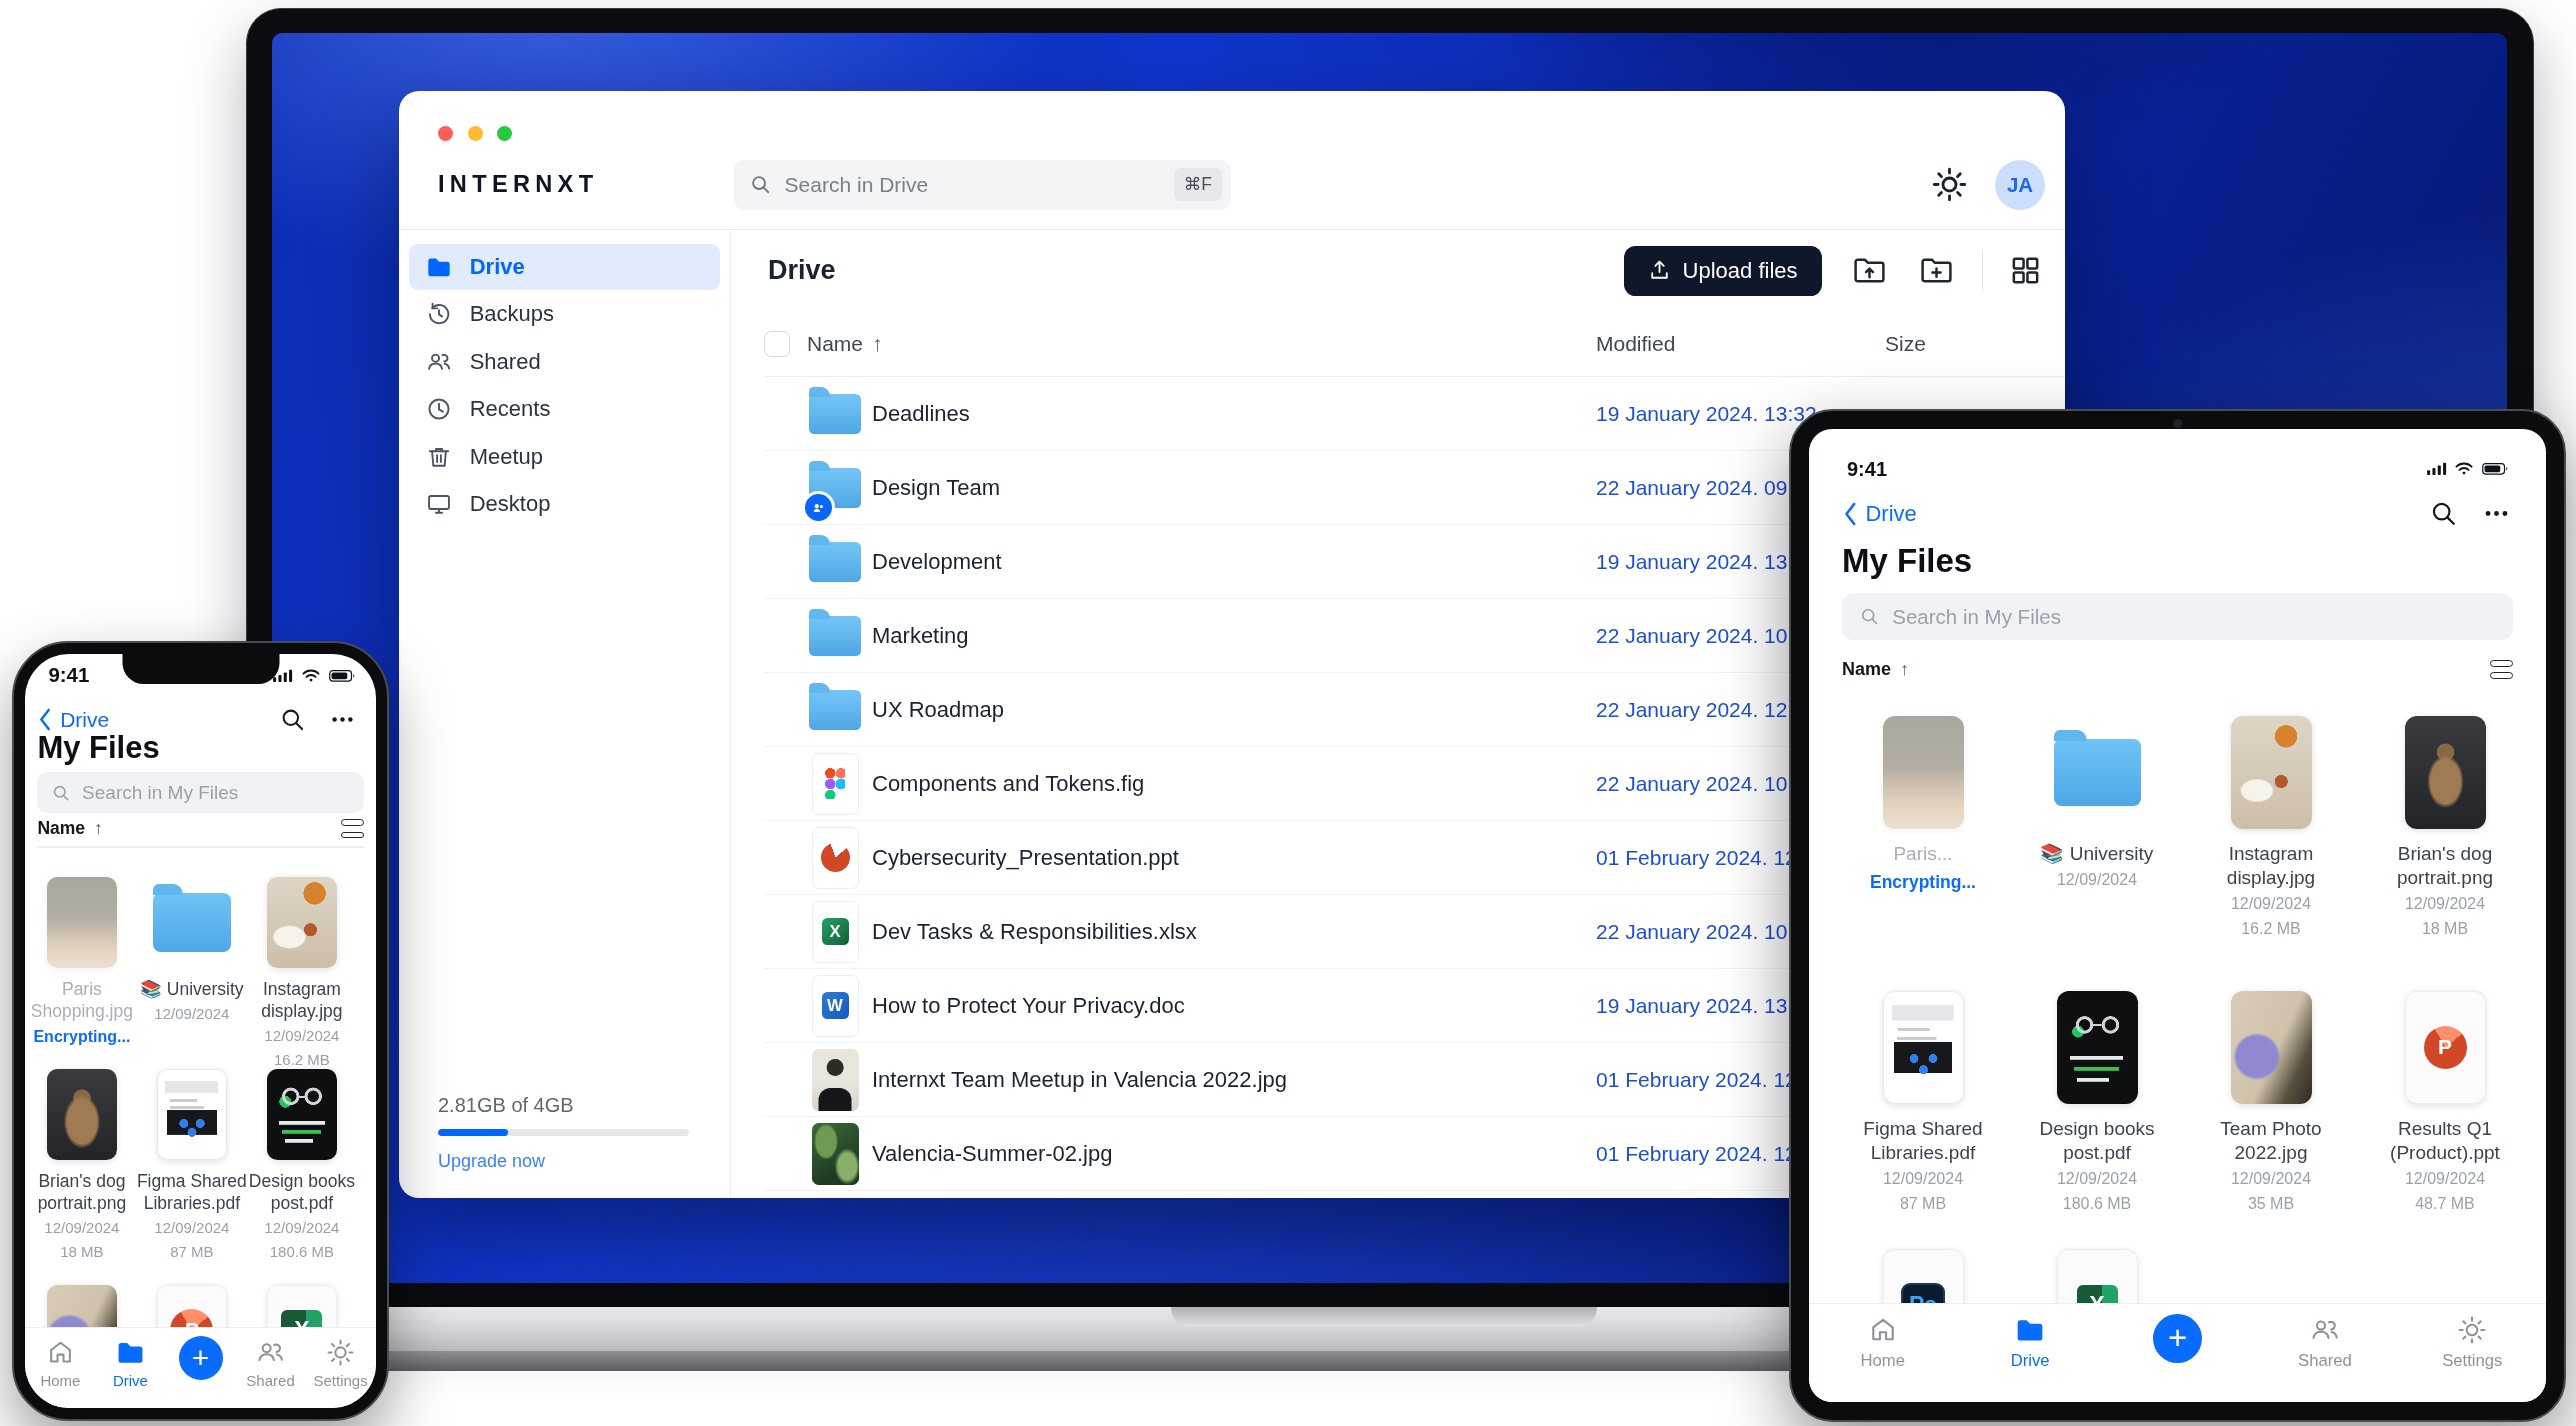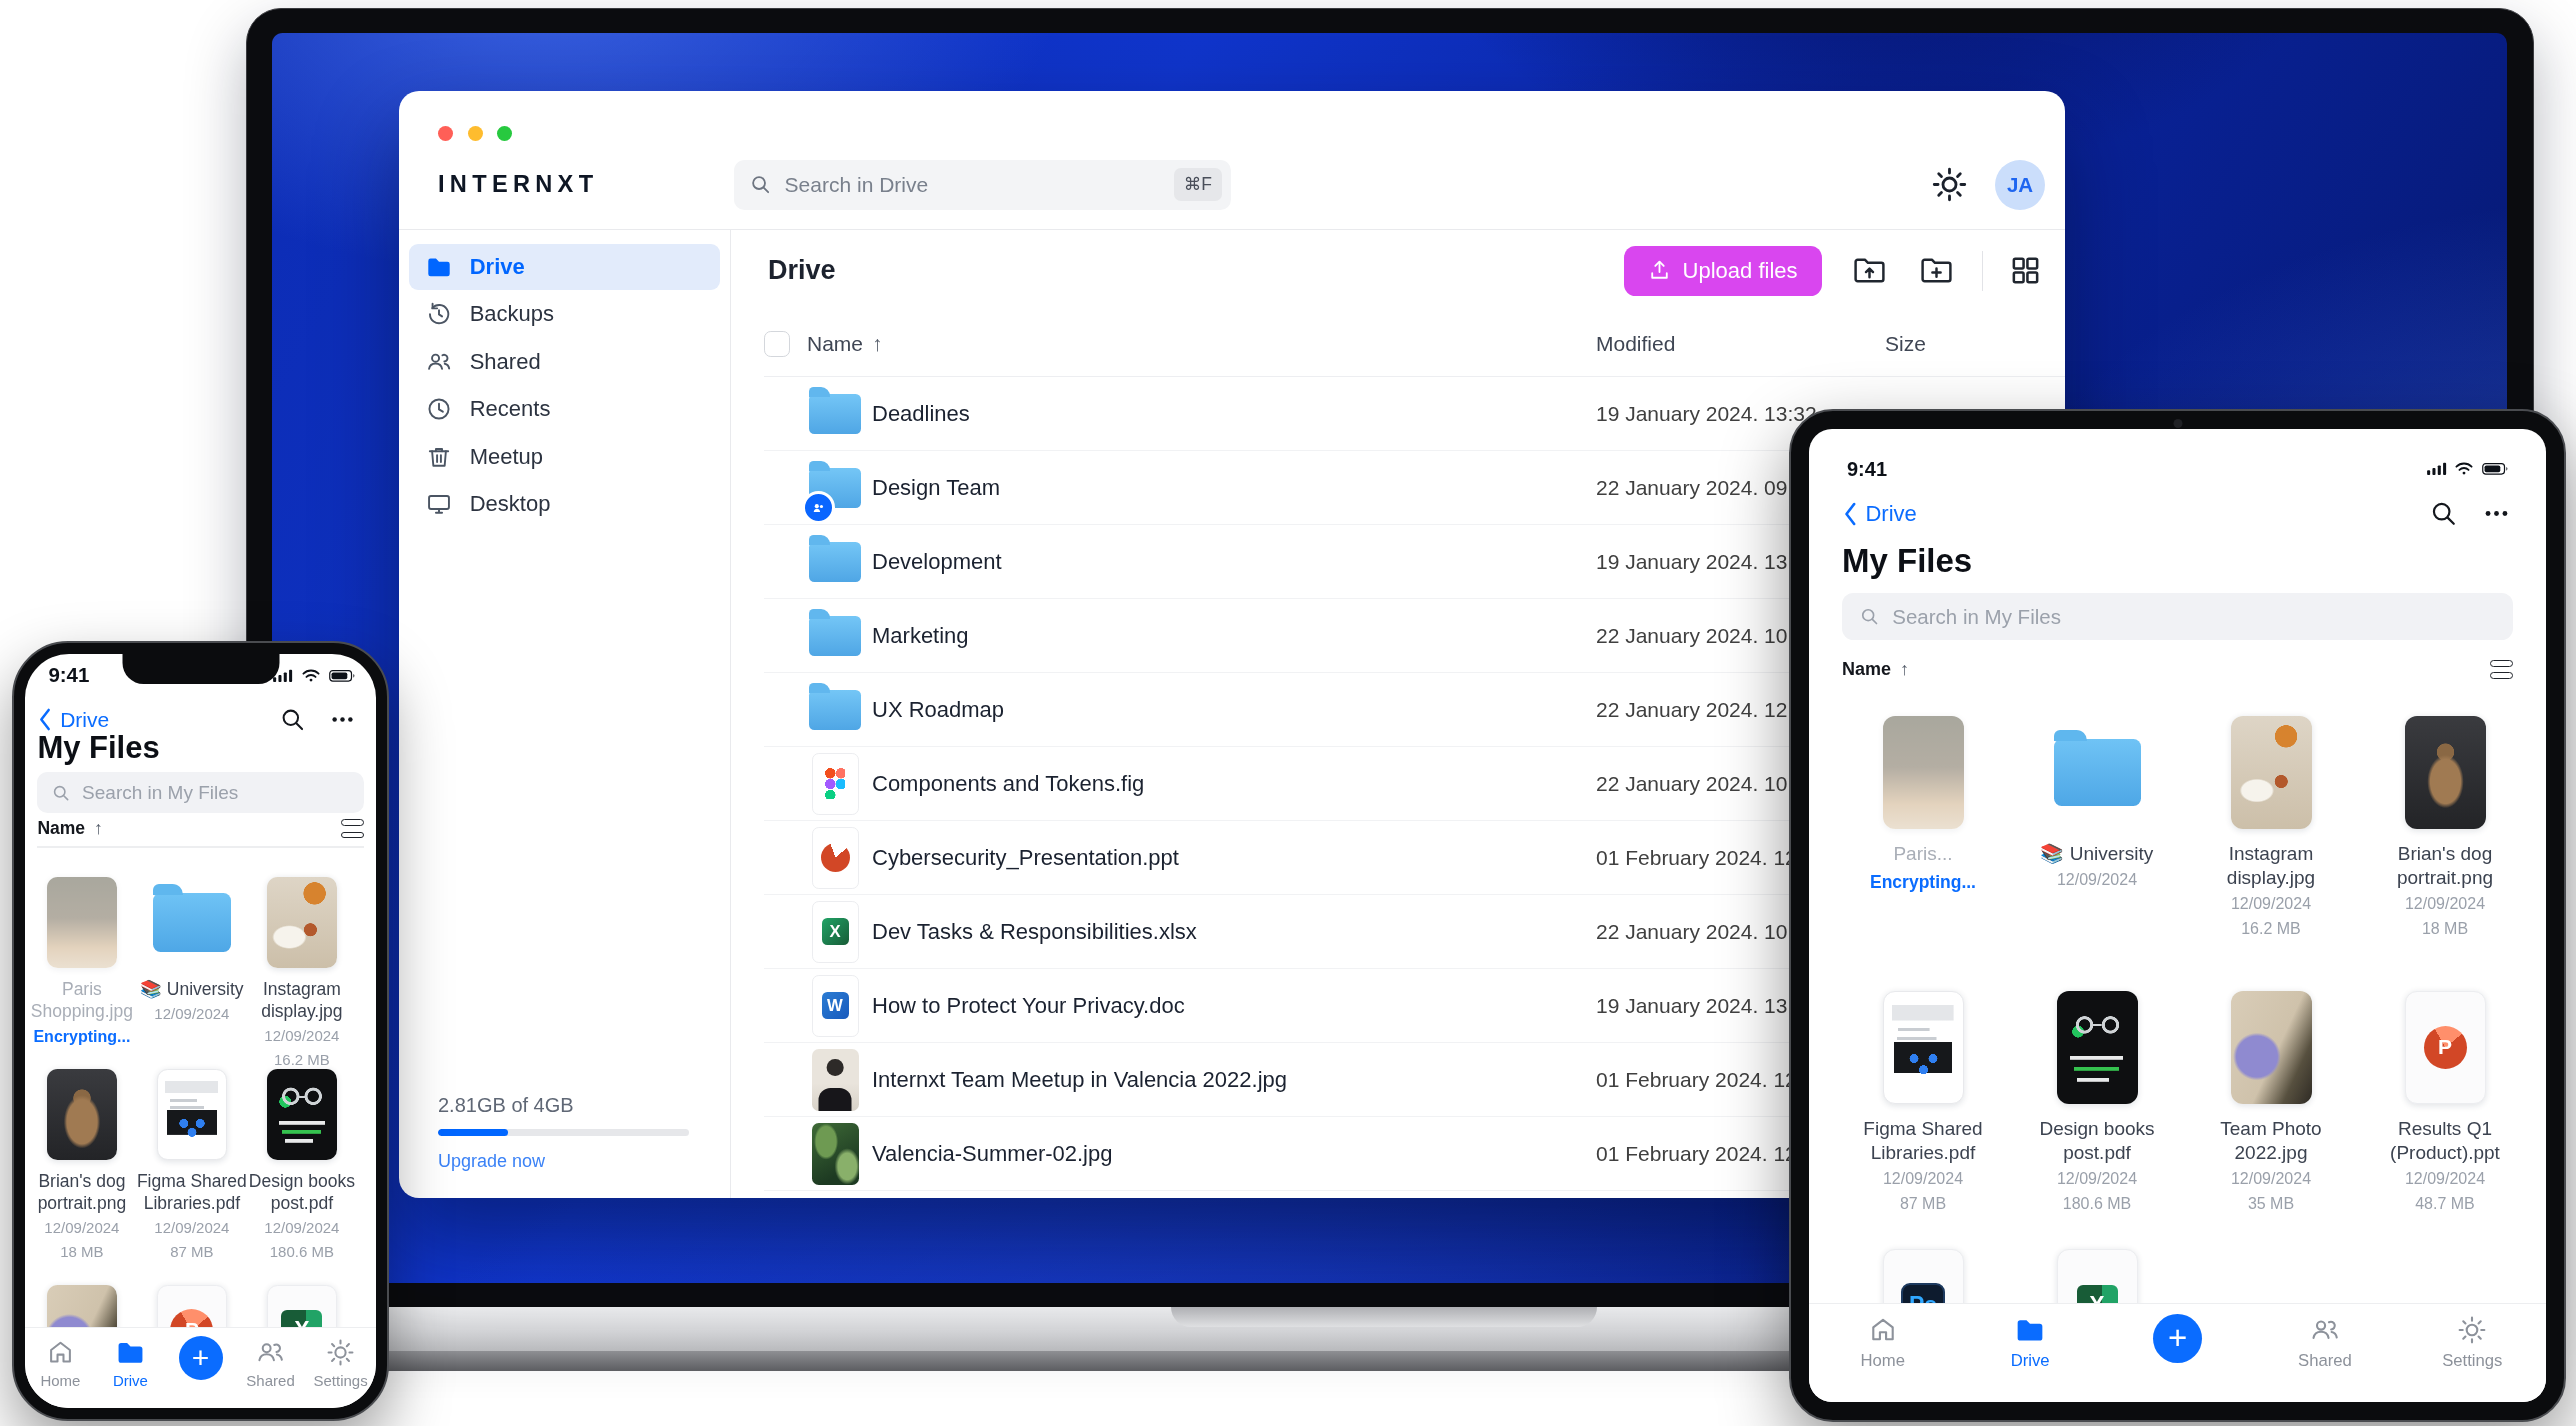--- a/index.html
+++ b/index.html
@@ -52,35 +52,35 @@
   .side-item.active{background:#E2EBFB;color:#0066FF;font-weight:600;}
   .storage{position:absolute;left:39px;bottom:26px;width:251px;}
   .storage-usage{font-size:20px;color:#5f6775;}
   .storage-track{margin-top:12px;width:251px;height:6.8px;border-radius:3.8px;background:#E6E7EA;overflow:hidden;}
   .storage-fill{height:100%;background:#0066FF;border-radius:3.8px;width:28%;}
   .upgrade{margin-top:15px;font-size:18px;color:#3b82f6;font-weight:500;}
 
   .main{flex:1;display:flex;flex-direction:column;min-width:0;}
   .content-header{height:81px;flex:0 0 auto;display:flex;align-items:center;padding:0 21px 0 37px;}
   .page-title{font-size:27px;font-weight:600;color:#1c222e;}
-  .upload-btn{margin-left:auto;height:50px;padding:0 24px;background:#d946ef;color:#fff;border-radius:11.4px;
+  .upload-btn{margin-left:auto;height:50px;padding:0 24px;background:#0f172a;color:#fff;border-radius:11.4px;
     display:flex;align-items:center;gap:12px;font-size:22px;font-weight:500;}
   .icon-btn{margin-left:29px;width:38px;height:38px;display:flex;align-items:center;justify-content:center;color:#20262f;}
   .vdiv{width:1.5px;height:40px;background:#E2E3E7;margin-left:26px;}
   .gridbtn{margin-left:23px;}
 
   .table{flex:1;padding-left:33px;box-sizing:border-box;}
   .t-head,.t-row{display:grid;grid-template-columns:43px 1fr 289px 180px;align-items:center;}
   .t-head{height:65px;border-bottom:1.5px solid #EDEEF1;color:#3f4654;font-size:21px;font-weight:500;}
   .chk{width:24px;height:24px;border:1.5px solid #D4D7DC;border-radius:6.8px;background:#fff;}
   .sort-arrow{margin-left:9px;color:#555d6a;font-weight:400;}
   .t-row{height:73px;border-bottom:1.5px solid #F1F2F4;font-size:22px;color:#1b2230;}
   .namecell{display:flex;align-items:center;gap:9px;min-width:0;}
   .namecell .fname{white-space:nowrap;overflow:hidden;}
-  .modcell{font-size:21px;color:#404040;white-space:nowrap;}
+  .modcell{font-size:21px;color:#1d4ed8;white-space:nowrap;}
   .icbox{width:56px;height:64px;flex:0 0 auto;display:flex;align-items:center;justify-content:center;position:relative;}
 
   .folder-ic{width:52px;height:40px;position:relative;border-radius:5.3px;
     background:linear-gradient(180deg,#74C6F6 0%,#4FA6E5 100%);}
   .folder-ic::before{content:"";position:absolute;top:-6.8px;left:0;width:21px;height:10px;border-radius:4.6px 9px 0 0;background:#61B7EE;}
   .badge{position:absolute;left:-4.6px;bottom:-4.6px;width:27px;height:27px;border-radius:50%;background:#0A66FF;
     border:3px solid #fff;display:flex;align-items:center;justify-content:center;}
   .tile{width:47px;height:62px;background:#fff;border:1.5px solid #ECEDF0;border-radius:6.8px;
     display:flex;align-items:center;justify-content:center;box-sizing:border-box;}
   .fig-ic{width:20.5px;height:31px;background:

